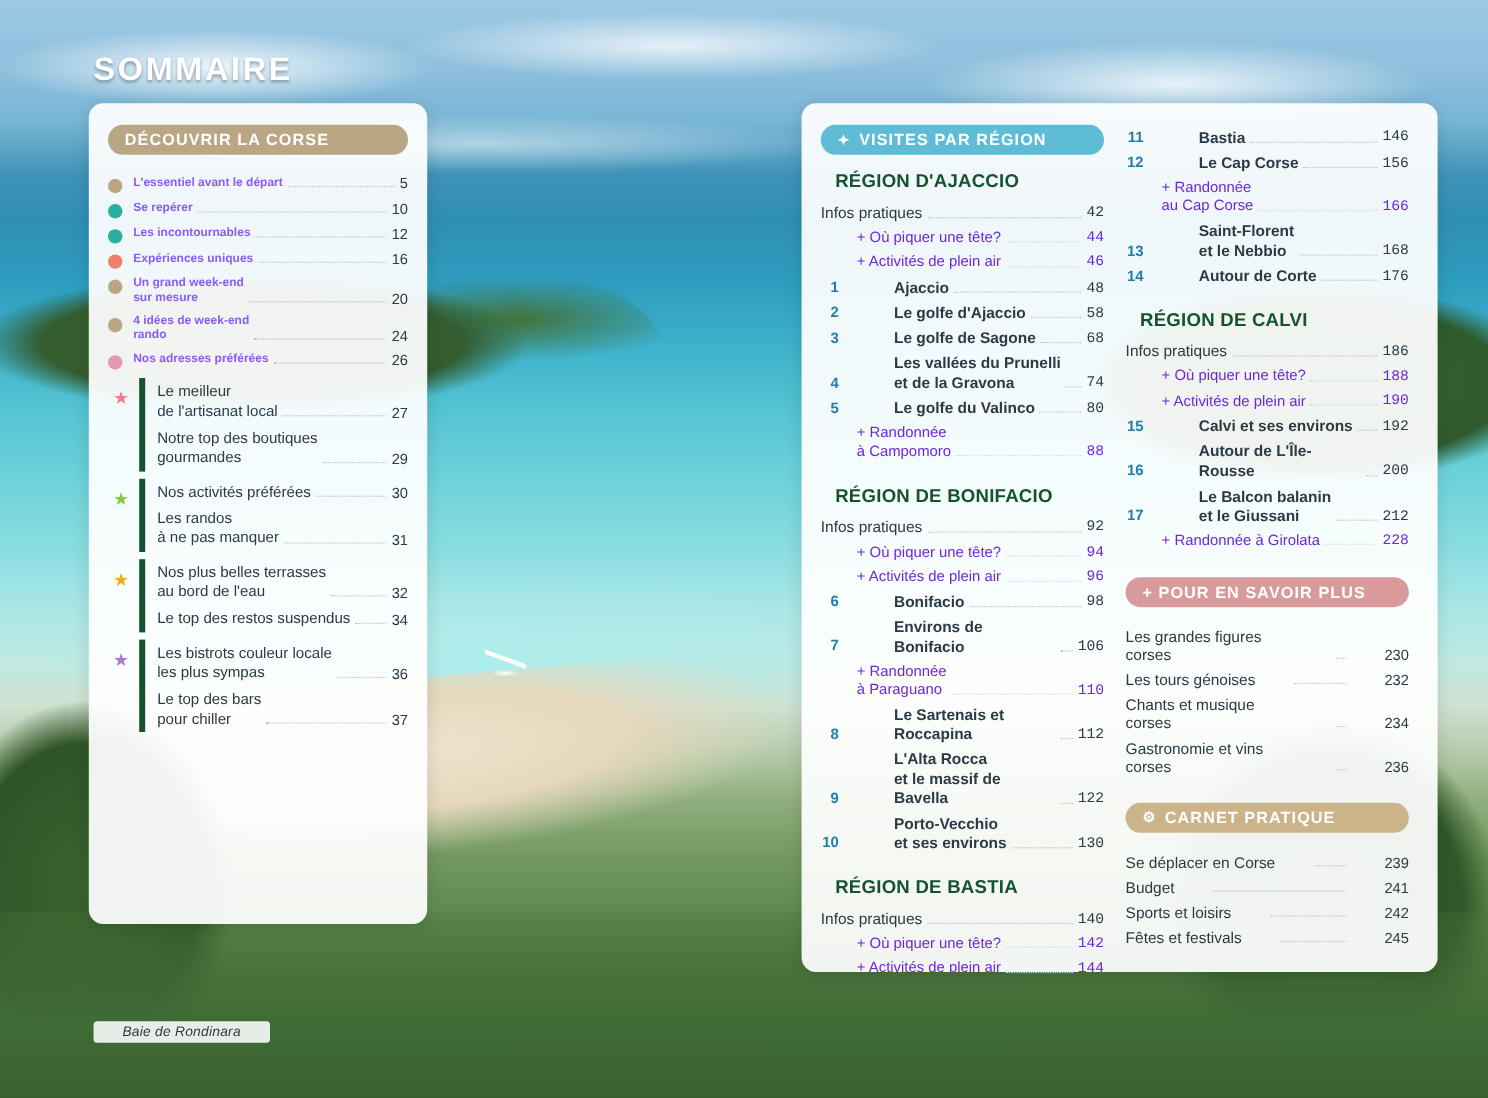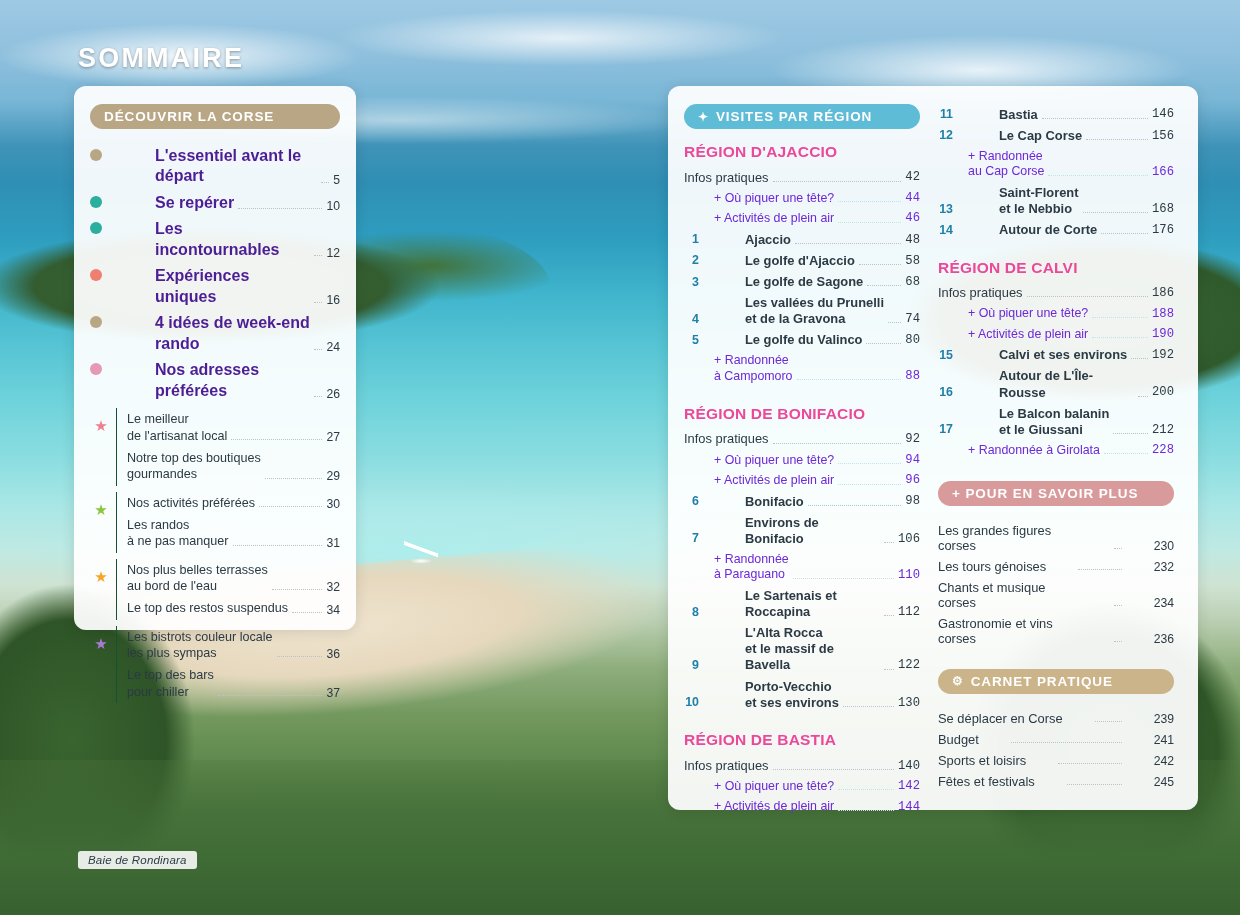--- a/index.html
+++ b/index.html
@@ -68,42 +68,42 @@
   #boat {
     left:404px; top:530px; width:34px; height:36px;
     background:
       linear-gradient(200deg, transparent 48%, #ffffff 49%, #ffffff 56%, transparent 57%),
       radial-gradient(ellipse 16px 4px at 17px 31px, #fff, rgba(255,255,255,0) 70%);
   }
   .caption-box {
     position:absolute; left:78px; top:851px;
     background: rgba(255,255,255,.88);
     border-radius: 3px;
-    padding: 3px 10px;
+    padding: 3px 24px;
     font-size: 11.5px; font-style: italic;
     color:#2c3b44;
     letter-spacing:.2px;
   }
 
   
   .sommaire-title {
     position:absolute; left:78px; top:43px;
     font-size:27px; font-weight:bold; letter-spacing:2.2px;
     color:#ffffff;
     text-shadow: 0 1px 3px rgba(0,0,0,.35);
   }
 
   
   .panel {
     position:absolute;
     background: rgba(255,255,255,.93);
     border-radius: 12px;
     box-shadow: 0 2px 14px rgba(0,0,0,.12);
   }
-  #panel-left  { left:74px;  top:86px;  width:282px; height:544px; padding:18px 16px 10px; }
+  #panel-left  { left:74px;  top:86px;  width:282px; height:684px; padding:18px 16px 10px; }
   #panel-right { left:668px; top:86px;  width:530px; height:724px; padding:18px 16px 10px; }
 
   .col-wrap { display:flex; gap:18px; }
   .col { width:236px; }
 
   
   .pill {
     display:flex; align-items:center; gap:7px;
     border-radius:14px;
     padding:5px 14px;
@@ -111,23 +111,23 @@
     letter-spacing:.9px;
     margin: 0 0 14px 0;
   }
   .pill.tan   { background:#b9a684; }
   .pill.blue  { background:#5fbcd6; }
   .pill.rose  { background:#d89a9a; }
   .pill.sand  { background:#cbb489; }
   .pill .pill-icon { font-size:12px; line-height:1; }
 
   .region-head {
-    color:#ec4899; font-weight:bold; font-size:15.5px;
+    color:#14532d; font-weight:bold; font-size:15.5px;
     letter-spacing:.2px;
-    margin: 18px 0 6px;
+    margin: 18px 12px 6px;
   }
   .region-head.first { margin-top:2px; }
 
   
   .row {
     display:flex; align-items:flex-end;
     font-size:12.9px; color:#2b3a44;
     padding:2.5px 0;
     line-height:1.25;
   }
@@ -151,33 +151,33 @@
   .row.bold .lbl { font-weight:bold;padding-left:40px; }
 
   
   .brow { display:flex; align-items:flex-start; padding:3px 0; }
   .bullet {
     width:12px; height:12px; border-radius:50%;
     flex:0 0 12px; margin-top:3px; margin-right:9px;
   }
   .brow .body { flex:1 1 auto; }
   .brow .line { display:flex; align-items:flex-end; }
-  .brow .lbl { font-size:16px; font-weight:bold; color:#4c1d95; line-height:1.28;margin-left:44px; }
+  .brow .lbl { font-size:10px; font-weight:bold; color:#8b5cf6; line-height:1.28; }
   .brow .leader { flex:1 1 auto; border-bottom:1.5px dotted #b9c4ca; margin:0 4px 4px 4px; height:1px; min-width:8px; }
   .brow .pg { font-size:12.2px; color:#2b3a44; }
 
   
   .star-group { display:flex; padding:4px 0 2px 2px; }
   .star {
     flex:0 0 18px; width:18px; margin-right:6px; padding-top:10px;
     font-size:15px; line-height:1; text-align:center;
   }
   .star-body {
     flex:1 1 auto;
-    border-left:1px solid #14532d;
+    border-left:5px solid #14532d;
     padding-left:10px;
   }
   .star-body .line { display:flex; align-items:flex-end; }
   .star-body .lbl { font-size:12.6px; color:#2b3a44; line-height:1.3; }
   .star-body .leader { flex:1 1 auto; border-bottom:1.5px dotted #b9c4ca; margin:0 4px 4px 4px; height:1px; min-width:8px; }
   .star-body .pg { font-size:12.2px; color:#2b3a44; }
   .star-item { padding:3px 0; }
 
   .plain-row { display:flex; align-items:flex-end; font-size:12.9px; color:#2b3a44; padding:3px 0;gap:28px; }
   .plain-row .leader { flex:1 1 auto; border-bottom:1.5px dotted #b9c4ca; margin:0 4px 4px 4px; height:1px; min-width:8px; }
@@ -242,20 +242,30 @@
             <span class="lbl">Expériences uniques</span>
             <span class="leader"></span>
             <span class="pg">16</span>
           </div>
         </span>
       </div>
       <div class="brow">
         <span class="bullet" style="background:#b9a684"></span>
         <span class="body">
           <div class="line">
+            <span class="lbl">Un grand week-end<br>sur mesure</span>
+            <span class="leader"></span>
+            <span class="pg">20</span>
+          </div>
+        </span>
+      </div>
+      <div class="brow">
+        <span class="bullet" style="background:#b9a684"></span>
+        <span class="body">
+          <div class="line">
             <span class="lbl">4 idées de week-end<br>rando</span>
             <span class="leader"></span>
             <span class="pg">24</span>
           </div>
         </span>
       </div>
       <div class="brow">
         <span class="bullet" style="background:#e49ab5"></span>
         <span class="body">
           <div class="line">

